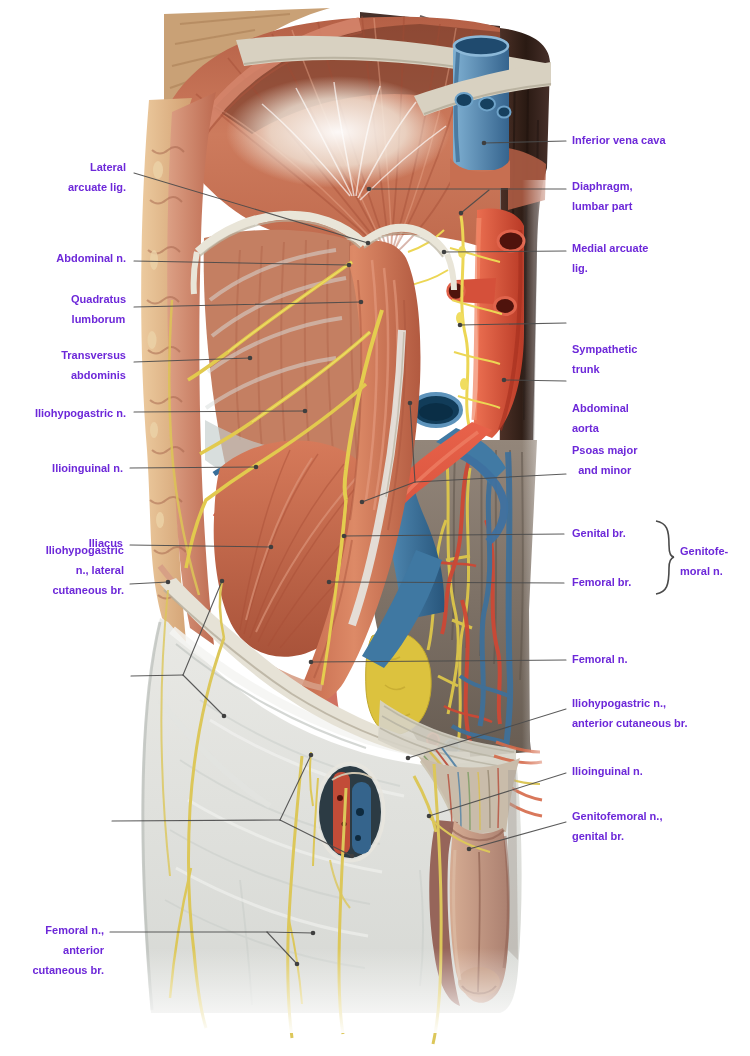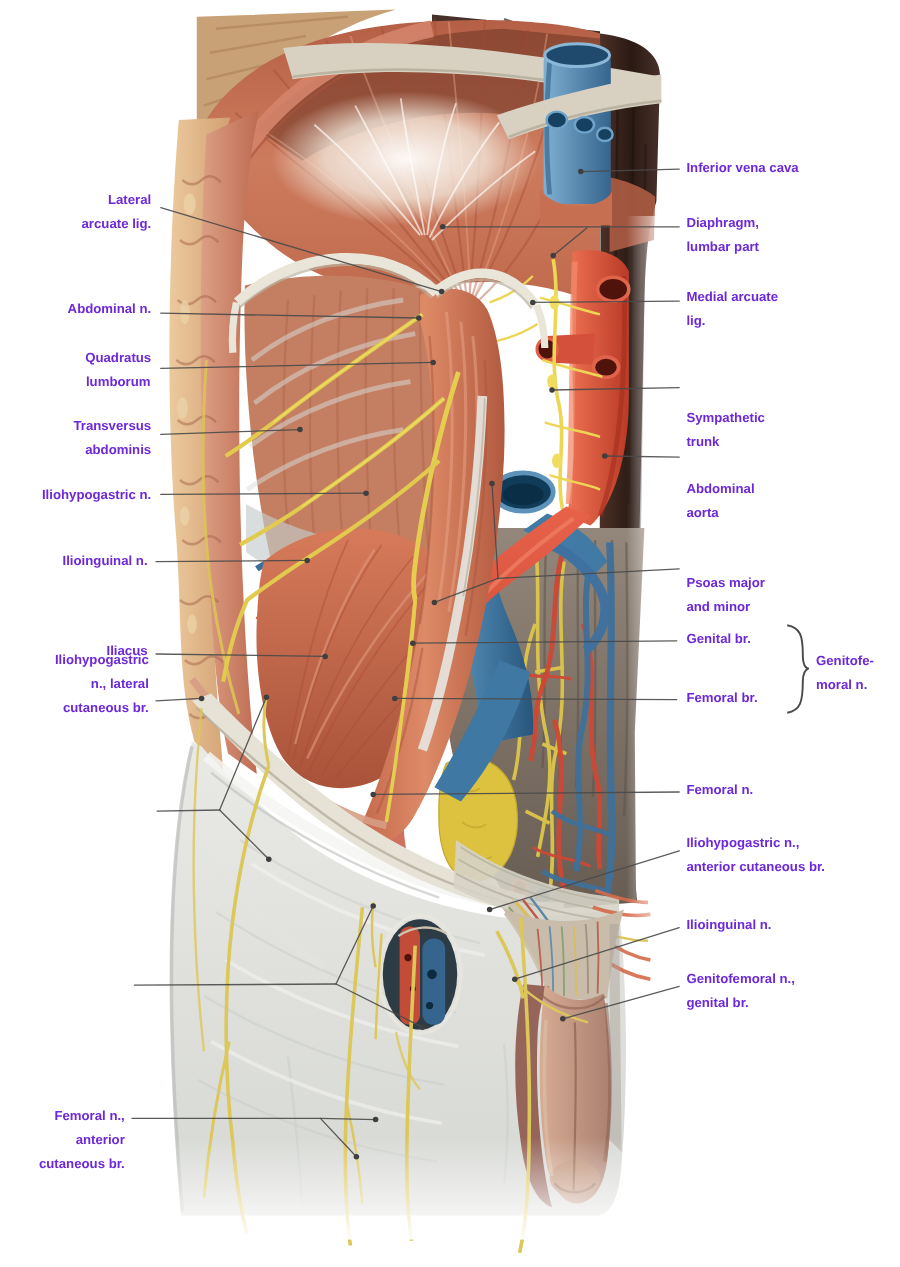--- a/index.html
+++ b/index.html
@@ -516,21 +516,21 @@
 cutaneous br.</div>
       <div class="label right" style="top: 130px; left: 572px;">Inferior vena cava</div>
       <div class="label right" style="top: 176px; left: 572px;">Diaphragm,
 lumbar part</div>
       <div class="label right" style="top: 238px; left: 572px;">Medial arcuate
 lig.</div>
       <div class="label right" style="top: 299px; left: 572px; margin-top: 40px;">Sympathetic
 trunk</div>
       <div class="label right" style="top: 368px; left: 572px; margin-top: 30px;">Abdominal
 aorta</div>
-      <div class="label right" style="top: 476px; left: 572px;">Psoas major
+      <div class="label right" style="top: 440px; left: 572px; text-align: center;">Psoas major
 and minor</div>
       <div class="label right" style="top: 523px; left: 572px;">Genital br.</div>
       <div class="label right" style="top: 572px; left: 572px; text-align: center;">Femoral br.</div>
       <div class="label right" style="top: 541px; left: 680px;">Genitofe-
 moral n.</div>
       <div class="label right" style="top: 649px; left: 572px;">Femoral n.</div>
       <div class="label right" style="top: 693px; left: 572px;">Iliohypogastric n.,
 anterior cutaneous br.</div>
       <div class="label right" style="top: 761px; left: 572px;">Ilioinguinal n.</div>
       <div class="label right" style="top: 806px; left: 572px;">Genitofemoral n.,

